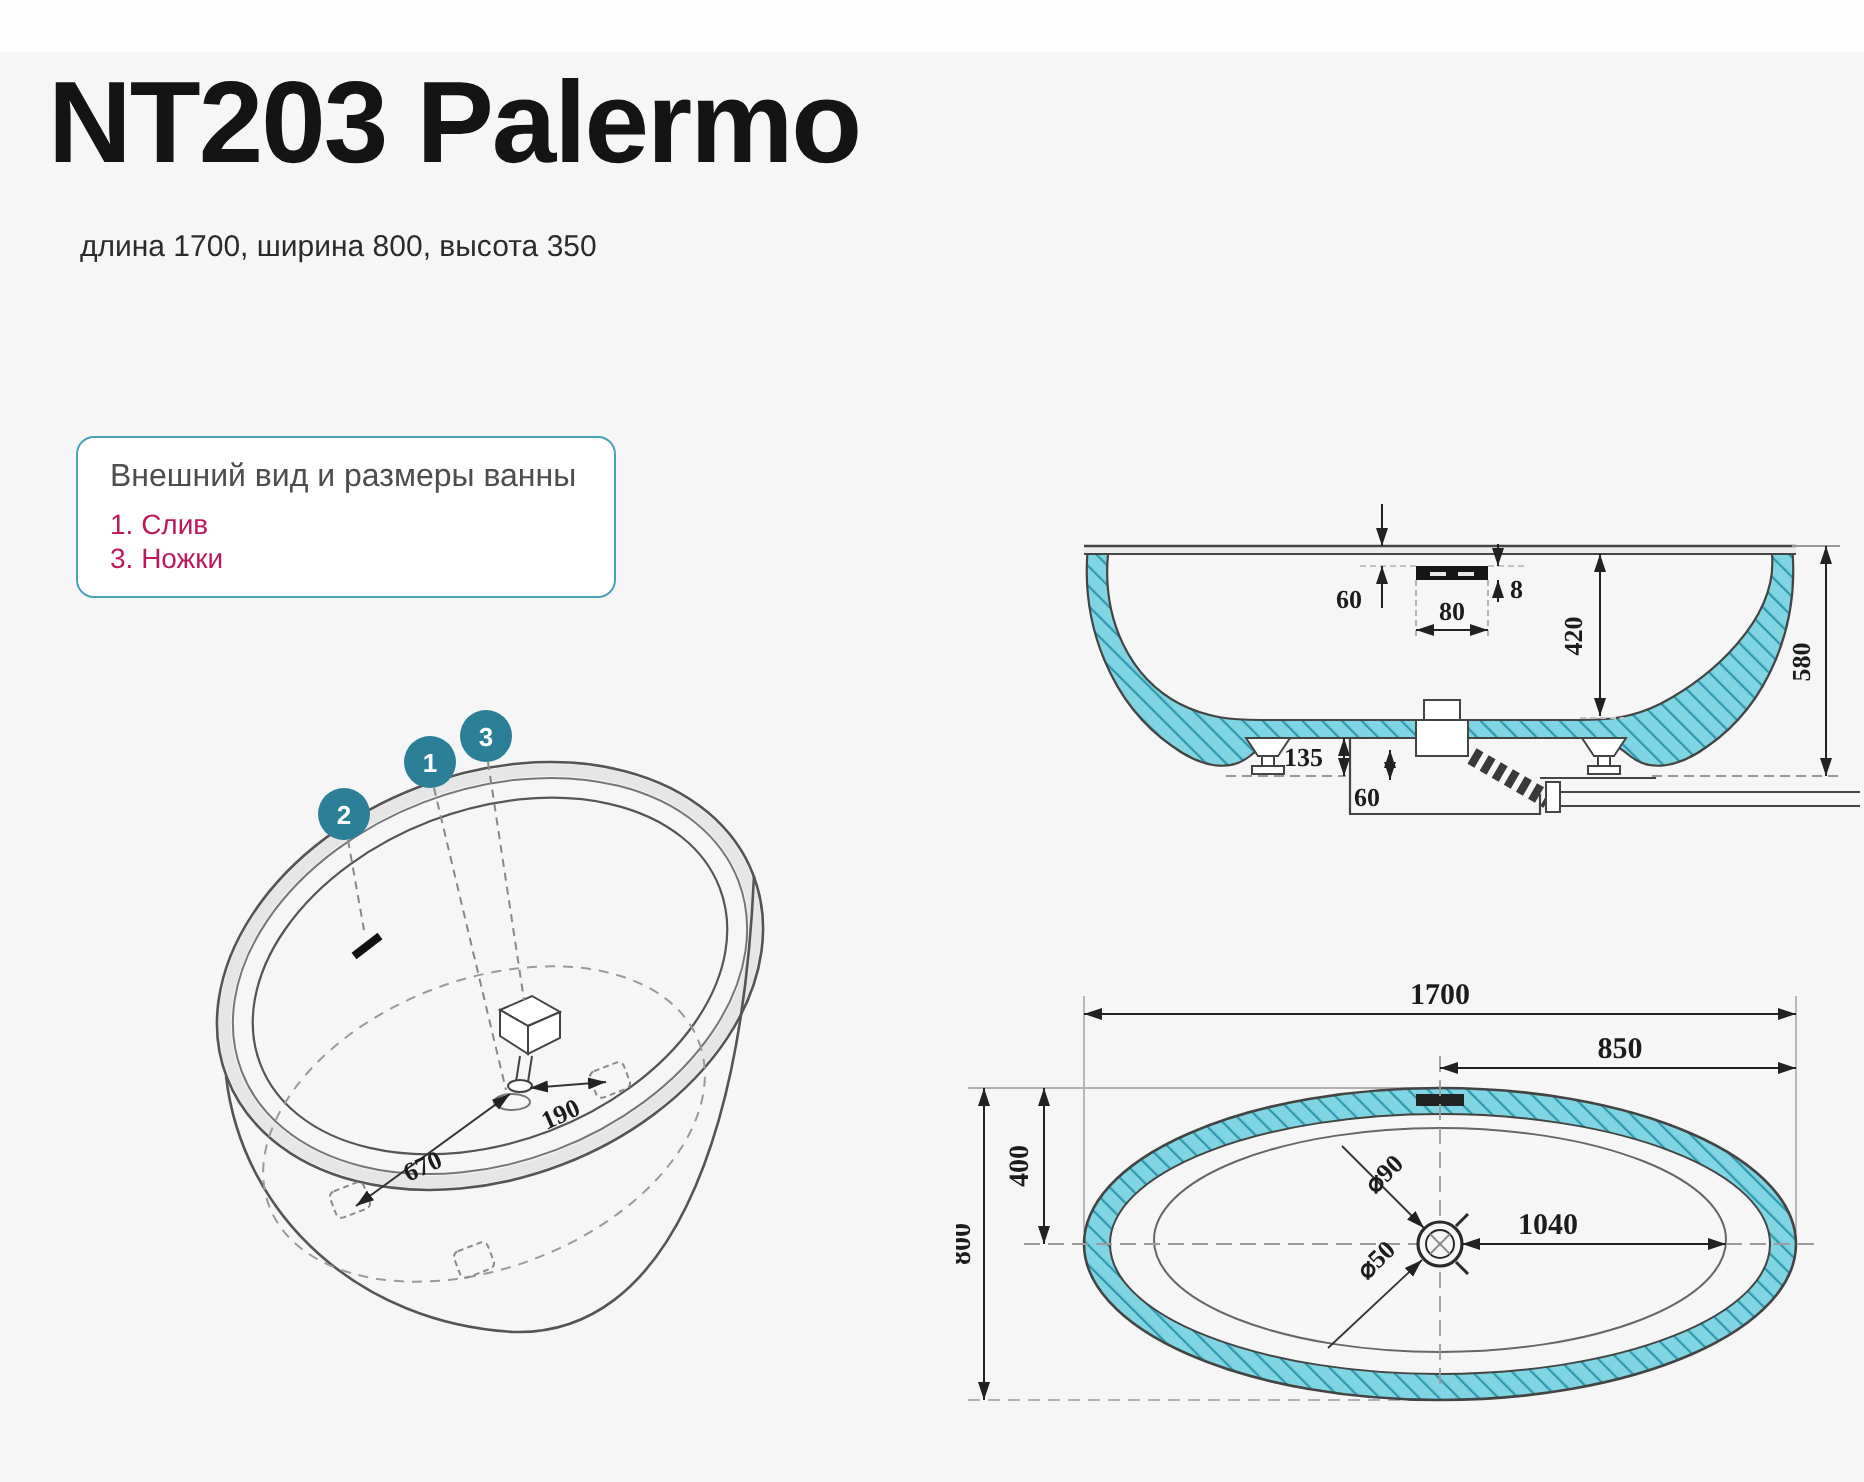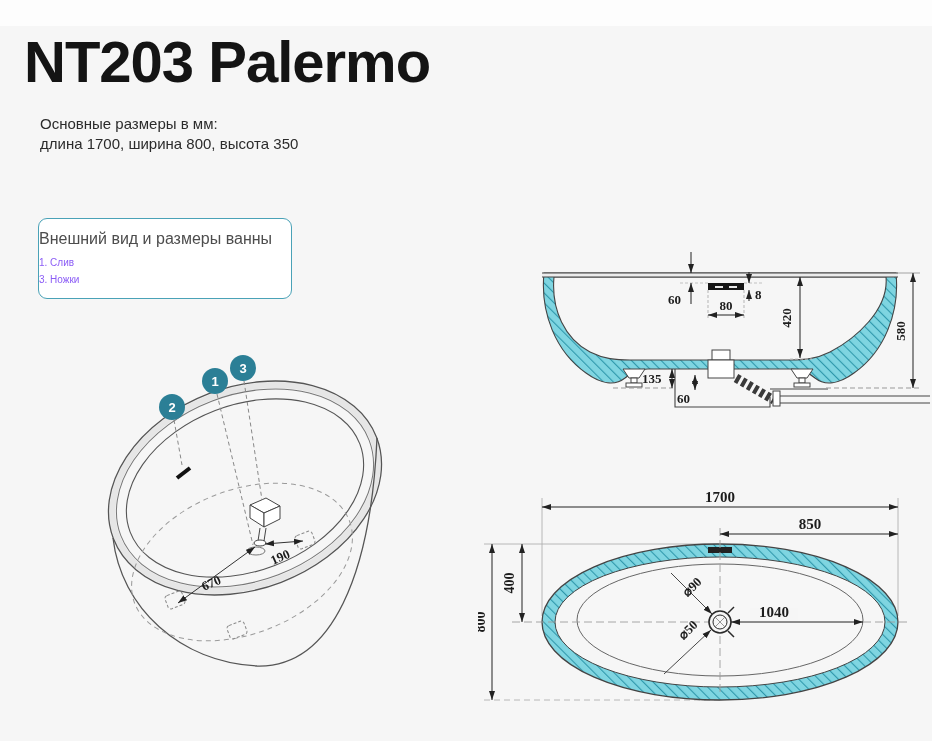--- a/index.html
+++ b/index.html
@@ -14,40 +14,39 @@
     position:absolute;left:24px;top:28px;
     font-size:58px;font-weight:600;letter-spacing:-1px;color:#141414;
   }
   .subtitle{
     position:absolute;left:40px;top:114px;
     font-size:15px;line-height:20px;color:#2b2b2b;
   }
   .legend-box{
     position:absolute;left:38px;top:218px;width:240px;
     background:#ffffff;border:1.5px solid #4aa2b7;border-radius:9px;
-    padding:11px 12px 10px 0;
+    padding:11px 12px 10px 16px;
   }
   .legend-title{font-size:16px;color:#4d4d4d;margin:0 0 6px 0;}
-  .legend-item{font-size:10px;color:#8b5cf6;line-height:17px;}
+  .legend-item{font-size:14px;color:#be185d;line-height:17px;}
   svg{position:absolute;}
   #iso-svg{left:85px;top:340px;}
   #side-svg{left:528px;top:238px;}
   #topv-svg{left:478px;top:478px;}
   .dim-t{font-family:"Liberation Serif",serif;font-weight:bold;fill:#1c1c1c;}
   .callout-num{font-family:"Liberation Sans",sans-serif;font-weight:bold;fill:#ffffff;font-size:13px;}
 </style>
 </head>
 <body>
 
 <div class="top-strip"></div>
 
 <div class="page-title">NT203 Palermo</div>
 
 <div class="subtitle">
-  <div>Основные размеры в мм:</div>
   <div>длина 1700, ширина 800, высота 350</div>
 </div>
 
 <div class="legend-box">
   <div class="legend-title">Внешний вид и размеры ванны</div>
   <div class="legend-item">1. Слив</div>
   <div class="legend-item">3. Ножки</div>
 </div>
 
 <svg id="iso-svg" width="345" height="335" viewBox="0 0 345 335">

